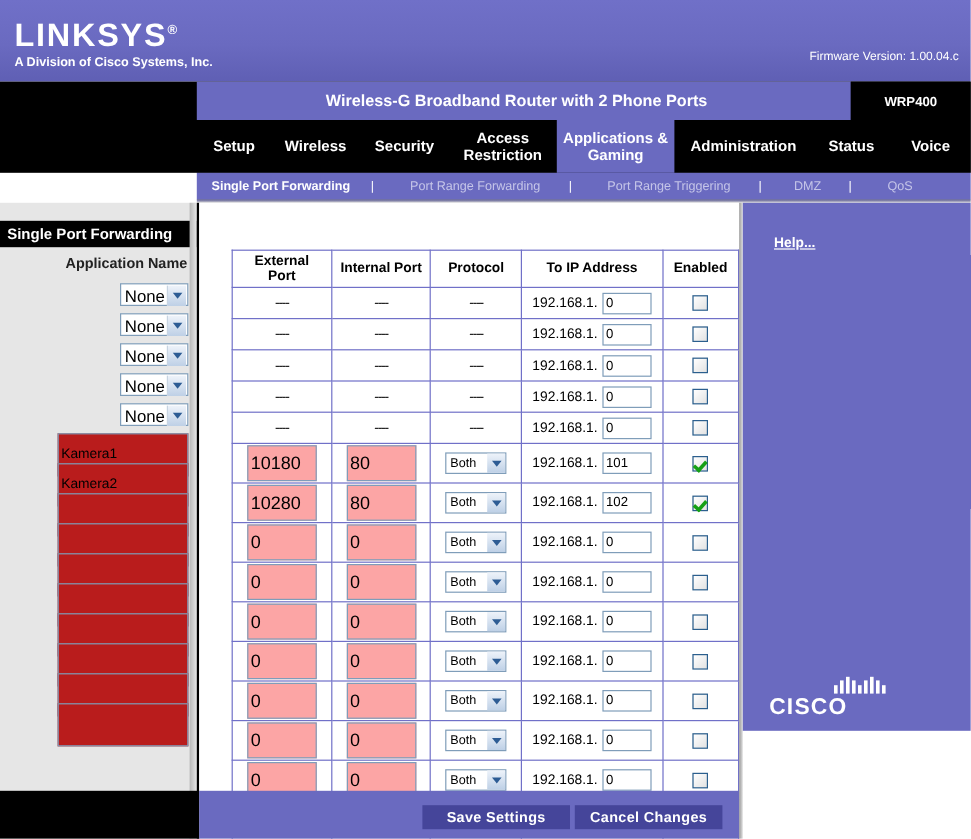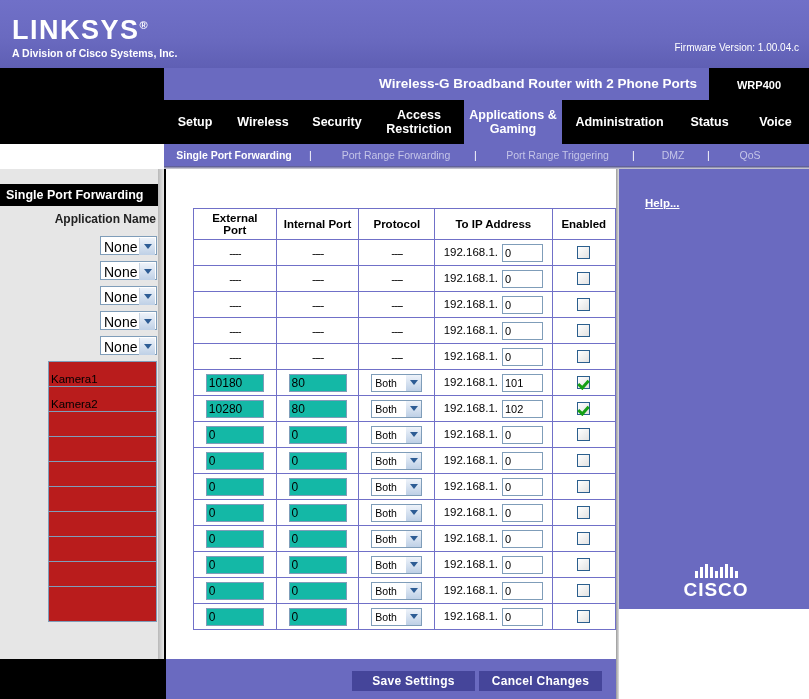--- a/index.html
+++ b/index.html
@@ -23,21 +23,21 @@
   .fw{position:absolute;right:10px;top:42px;color:#ffffff;font-size:10px;}
 
   
   .navzone{position:absolute;left:0;top:68px;width:809px;height:76px;background:#000;}
   .leftpanel-title{position:absolute;left:0;top:68px;width:164px;height:116px;
       background:#000;color:#fff;text-align:center;font-size:20px;font-weight:bold;
       line-height:25px;padding-top:26px;box-sizing:border-box;}
 
   .prodbar{position:absolute;left:164px;top:68px;width:545px;height:32px;
       background:#6a6ac0;color:#fff;font-size:13.5px;font-weight:bold;
-      text-align:right;line-height:32px;padding-right:12px;box-sizing:border-box;}
+      text-align:center;line-height:32px;padding-right:12px;box-sizing:border-box;}
   .model{position:absolute;left:709px;top:68px;width:100px;height:32px;
       background:#000;color:#fff;font-size:11px;font-weight:bold;
       text-align:center;line-height:34px;}
 
   .tabs{position:absolute;left:164px;top:100px;width:645px;height:44px;background:#000;}
   .tab{position:absolute;top:0;height:44px;color:#fff;font-size:12.5px;font-weight:bold;
        text-align:center;display:flex;align-items:center;justify-content:center;
        line-height:14px;cursor:pointer;}
   .tab.active{background:#6a6ac0;}
 
@@ -79,22 +79,22 @@
   .maindivider{position:absolute;left:616px;top:169px;width:3px;height:530px;
       background:linear-gradient(to right,#9a9a9a,#e0e0e0);}
 
   table.fwd{position:absolute;left:27px;top:39px;border-collapse:collapse;
       border:1px solid #7070c8;}
   table.fwd th{border:1px solid #7070c8;font-size:11.5px;font-weight:bold;
       padding:3px 6px;text-align:center;color:#000;background:#fff;height:18px;}
   table.fwd td{border:1px solid #7070c8;font-size:11.5px;text-align:center;
       padding:1px 4px;height:23px;background:#fff;color:#000;}
   .dash{letter-spacing:-1px;color:#000;font-size:11.5px;}
-  .cell-in{width:58px;height:18px;border:1px solid #7f9db9;background:#14b8a6;
-      font-size:12px;font-family:"Liberation Sans",sans-serif;padding:0 2px;
+  .cell-in{width:58px;height:30px;border:1px solid #7f9db9;background:#fca5a5;
+      font-size:15px;font-family:"Liberation Sans",sans-serif;padding:0 2px;
       box-sizing:border-box;color:#000;}
   .ip-pre{font-size:11.5px;color:#000;}
   .ip-in{width:41px;height:18px;border:1px solid #7f9db9;background:#fff;
       font-size:11px;font-family:"Liberation Sans",sans-serif;padding:0 2px;
       box-sizing:border-box;margin-left:4px;color:#000;vertical-align:middle;}
   .proto{position:relative;display:inline-block;width:51px;height:18px;
       border:1px solid #7f9db9;background:#fff;box-sizing:border-box;vertical-align:middle;}
   .proto .plabel{position:absolute;left:3px;top:2px;font-size:10.5px;}
   .proto .parrow{position:absolute;right:0px;top:0px;width:15px;height:16px;
       background:linear-gradient(to bottom,#eef3fa,#bed0e6);
@@ -105,21 +105,21 @@
   .cb.checked::after{content:"";position:absolute;left:2px;top:1px;width:4px;height:8px;
       border:solid #15a015;border-width:0 3px 3px 0;transform:rotate(42deg);}
   .th-col1{width:74px;margin-top:28px;} .th-col2{width:74px;} .th-col3{width:67px;}
   .th-col4{width:119px;} .th-col5{width:52px;}
 
   
   .rightcol{position:absolute;left:619px;top:169px;width:190px;height:440px;
       background:#6a6ac0;}
   .help{position:absolute;left:26px;top:28px;color:#ffffff;font-size:11.5px;
       font-weight:bold;text-decoration:underline;cursor:pointer;}
-  .cisco{position:absolute;left:22px;bottom:8px;width:150px;color:#fff;text-align:center;}
+  .cisco{position:absolute;left:22px;bottom:8px;width:150px;color:#fff;}
   .bars{display:flex;justify-content:center;align-items:flex-end;height:14px;gap:2px;}
   .bars i{display:block;width:3px;background:#fff;}
   .ciscoword{font-size:19px;font-weight:bold;letter-spacing:1px;margin-top:1px;
       font-family:"Liberation Sans",sans-serif;}
 
   
   .btn{position:absolute;top:671px;height:20px;background:#45459a;color:#fff;
       font-size:12px;font-weight:bold;border:0;cursor:pointer;
       font-family:"Liberation Sans",sans-serif;letter-spacing:.3px;}
   .btn-save{left:352px;width:123px;}

